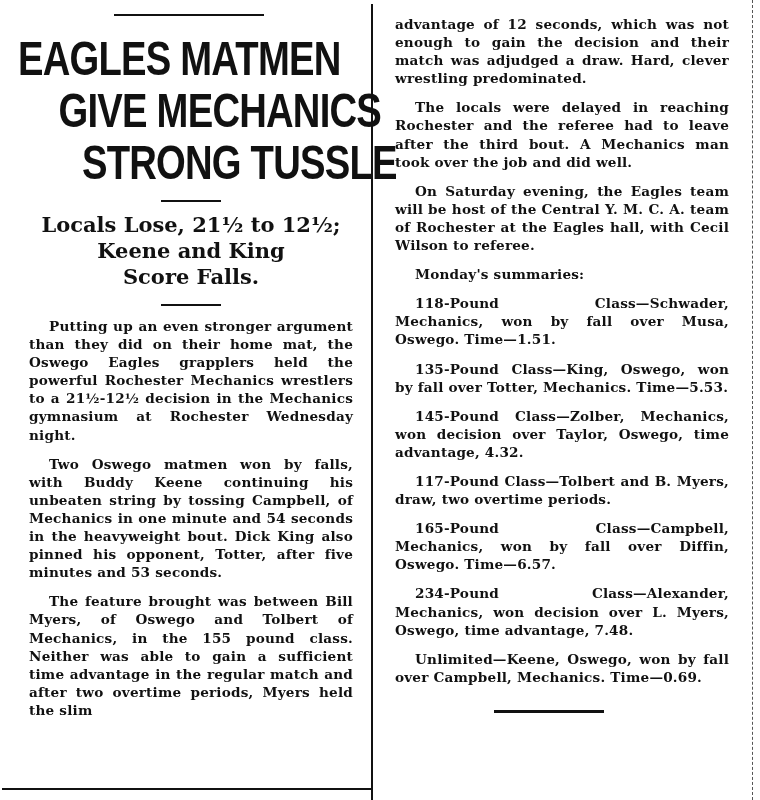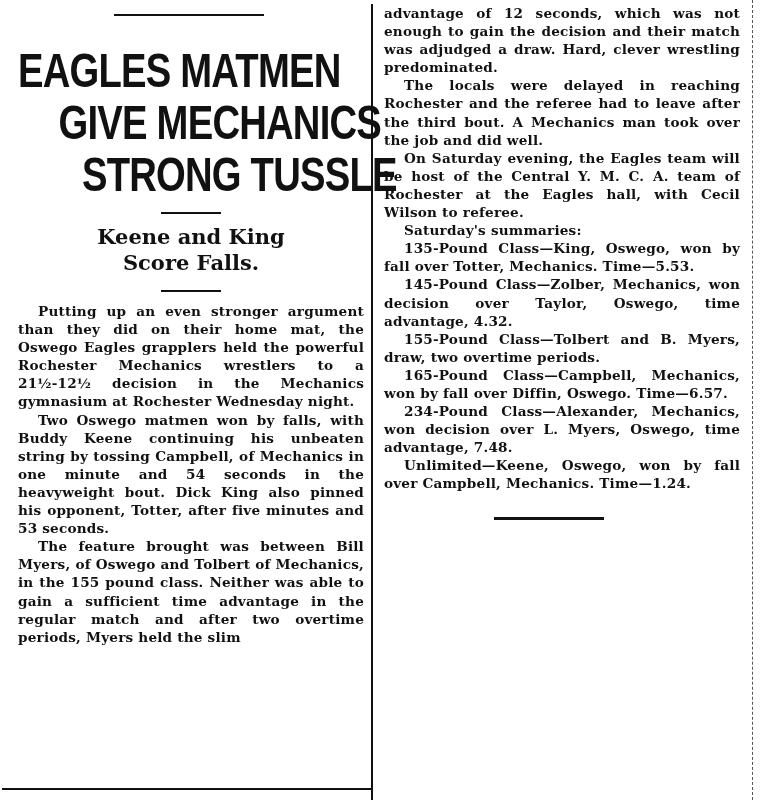--- a/index.html
+++ b/index.html
@@ -6,21 +6,21 @@
   body {
     width: 760px; height: 800px; background: #ffffff; color: #111;
     position: relative; overflow: hidden;
     font-family: "DejaVu Serif", "Liberation Serif", serif;
   }
   .top-rule { position: absolute; top: 14px; left: 114px; width: 150px; height: 2px; background: #111; }
   .col-divider { position: absolute; left: 371px; top: 4px; width: 2px; height: 796px; background: #111; }
   .right-edge { position: absolute; left: 752px; top: 0; width: 1px; height: 800px; border-left: 1px dashed #555; }
   .bottom-rule-left { position: absolute; left: 2px; top: 788px; width: 370px; height: 2px; background: #111; }
 
-  .col { position: absolute; top: 12px; }
+  .col { position: absolute; top: 0; }
   .col-left { left: 18px; width: 346px; }
   .col-right { left: 384px; width: 356px; top: 4px; }
 
   .headline {
     margin: 32px 0 0 0; padding: 0;
     font-family: "Liberation Sans", "DejaVu Sans", sans-serif;
     font-weight: bold; font-size: 49px; line-height: 52px;
     letter-spacing: -1px; transform: scaleX(0.78); transform-origin: left top;
     white-space: nowrap;
   }
@@ -33,59 +33,61 @@
   .subhead {
     text-align: center; font-family: "DejaVu Serif", serif; font-weight: bold;
     font-size: 21px; line-height: 26px; margin: 0;
   }
 
   .body-text {
     font-family: "DejaVu Serif", "Liberation Serif", serif;
     font-weight: bold; font-size: 13.6px; line-height: 18.1px;
     text-align: justify; margin: 0; letter-spacing: 0.2px;
   }
-  .body-text p { margin: 0; text-indent: 20px; }
+  .body-text p { margin: 11px; text-indent: 20px; }
   .body-text p.noindent { text-indent: 0; }
 
   .end-rule { width: 110px; height: 3px; background: #111; margin: 24px 0 0 110px; }
 </style>
 </head>
 <body>
 
 <div class="top-rule"></div>
 <div class="col-divider"></div>
 <div class="right-edge"></div>
 <div class="bottom-rule-left"></div>
 
 <div class="col col-left">
   <h1 class="headline">
     <span class="l1">EAGLES MATMEN</span>
     <span class="l2">GIVE MECHANICS</span>
     <span class="l3">STRONG TUSSLE</span>
   </h1>
   <div class="rule-short" style="margin-top:12px"></div>
   <div class="subhead">
+    <div>Locals Lose, 21½ to 12½;</div>
     <div>Keene and King</div>
     <div>Score Falls.</div>
   </div>
   <div class="rule-short"></div>
   <div class="body-text">
     <p>Putting up an even stronger argument than they did on their home mat, the Oswego Eagles grapplers held the powerful Rochester Mechanics wrestlers to a 21½-12½ decision in the Mechanics gymnasium at Rochester Wednesday night.</p>
     <p>Two Oswego matmen won by falls, with Buddy Keene continuing his unbeaten string by tossing Campbell, of Mechanics in one minute and 54 seconds in the heavyweight bout. Dick King also pinned his opponent, Totter, after five minutes and 53 seconds.</p>
     <p>The feature brought was between Bill Myers, of Oswego and Tolbert of Mechanics, in the 155 pound class. Neither was able to gain a sufficient time advantage in the regular match and after two overtime periods, Myers held the slim</p>
   </div>
 </div>
 
 <div class="col col-right">
   <div class="body-text">
     <p class="noindent">advantage of 12 seconds, which was not enough to gain the decision and their match was adjudged a draw. Hard, clever wrestling predominated.</p>
     <p>The locals were delayed in reaching Rochester and the referee had to leave after the third bout. A Mechanics man took over the job and did well.</p>
     <p>On Saturday evening, the Eagles team will be host of the Central Y. M. C. A. team of Rochester at the Eagles hall, with Cecil Wilson to referee.</p>
-    <p>Saturday's summaries:</p>
+    <p>Monday's summaries:</p>
+    <p>118-Pound Class—Schwader, Mechanics, won by fall over Musa, Oswego. Time—1.51.</p>
     <p>135-Pound Class—King, Oswego, won by fall over Totter, Mechanics. Time—5.53.</p>
     <p>145-Pound Class—Zolber, Mechanics, won decision over Taylor, Oswego, time advantage, 4.32.</p>
-    <p>155-Pound Class—Tolbert and B. Myers, draw, two overtime periods.</p>
+    <p>117-Pound Class—Tolbert and B. Myers, draw, two overtime periods.</p>
     <p>165-Pound Class—Campbell, Mechanics, won by fall over Diffin, Oswego. Time—6.57.</p>
     <p>234-Pound Class—Alexander, Mechanics, won decision over L. Myers, Oswego, time advantage, 7.48.</p>
-    <p>Unlimited—Keene, Oswego, won by fall over Campbell, Mechanics. Time—1.24.</p>
+    <p>Unlimited—Keene, Oswego, won by fall over Campbell, Mechanics. Time—0.69.</p>
   </div>
   <div class="end-rule"></div>
 </div>
 
 </body></html>

